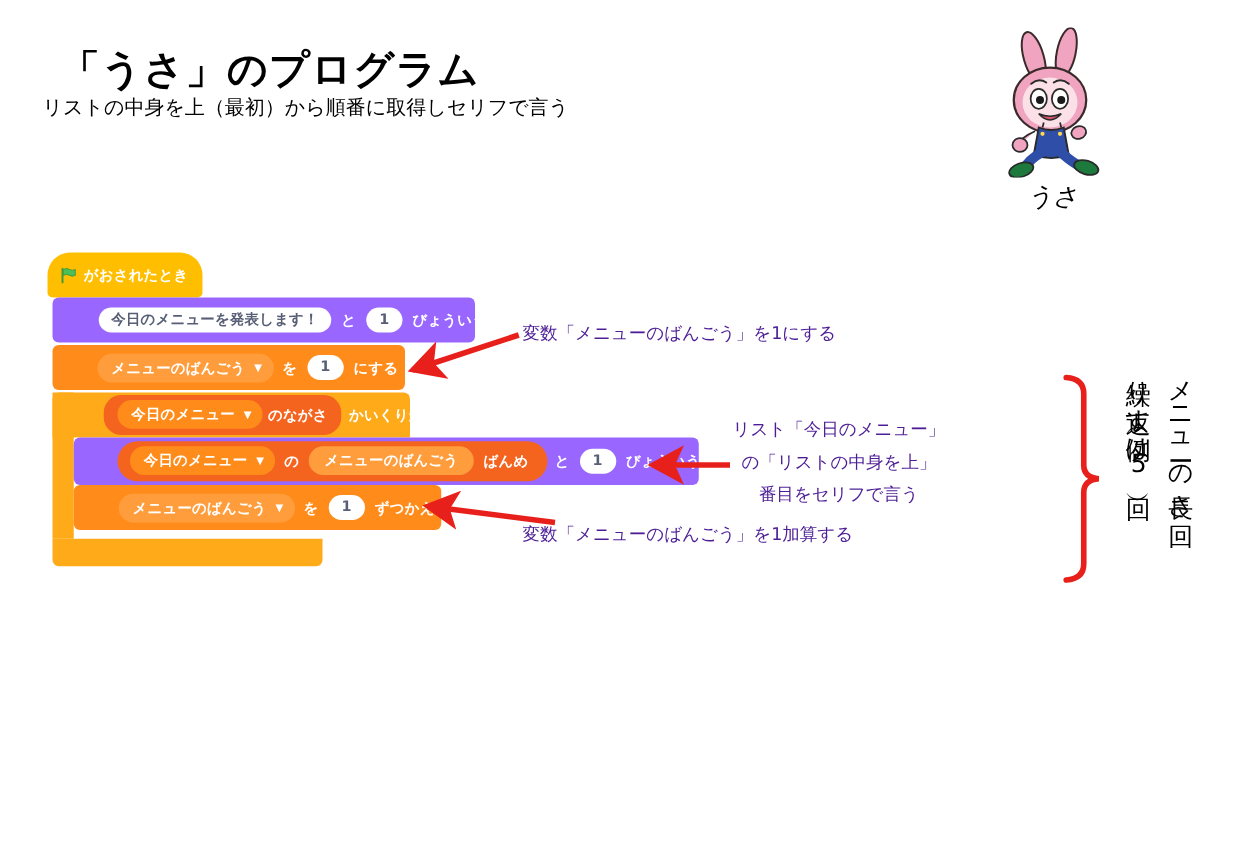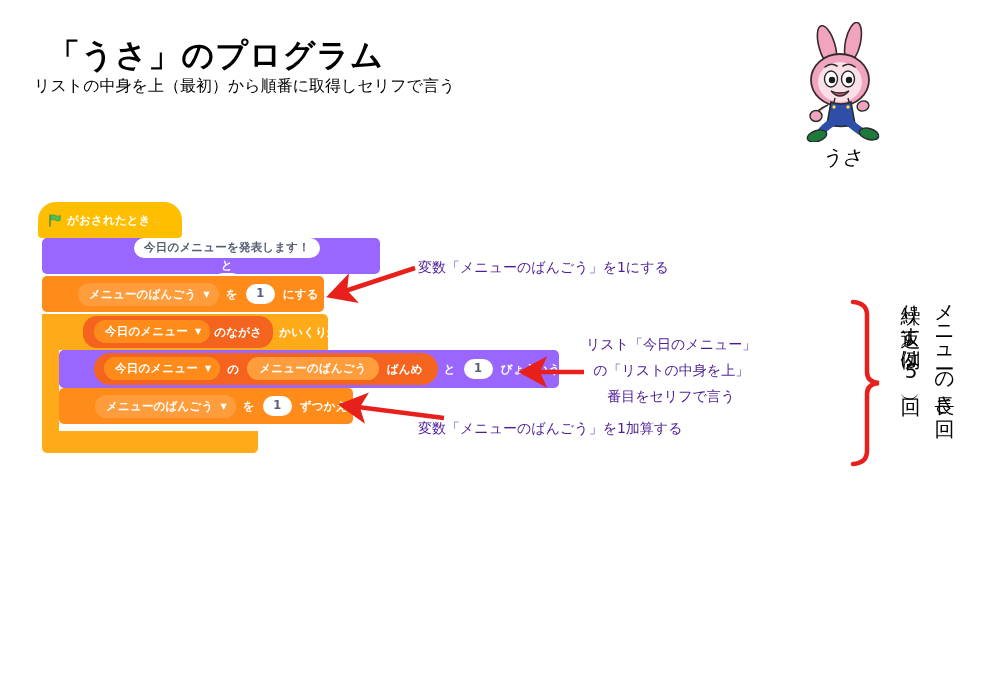--- a/index.html
+++ b/index.html
@@ -67,33 +67,32 @@
     font-size: 11.5px;
     font-weight: bold;
     display: flex;
     align-items: center;
     white-space: nowrap;
     letter-spacing: 0.2px;
   }
   
   #blk-hat {
     left: 0; top: 0;
-    width: 144px; height: 36px;
+    width: 124px; height: 36px;
     background: #ffbf00;
     border-radius: 18px 18px 4px 4px;
     padding-left: 10px;
   }
   #blk-hat .flag { margin-right: 6px; display: inline-block; line-height: 0; }
   
   #blk-say1 {
     left: 4px; top: 36px;
     width: 338px; height: 36px;
     background: #9966ff;
     padding-left: 32px;
-    flex-direction: column;
   }
   
   #blk-set {
     left: 4px; top: 74px;
     width: 282px; height: 36px;
     background: #ff8c1a;
     padding-left: 32px;
   }
   
   #blk-repeat {

